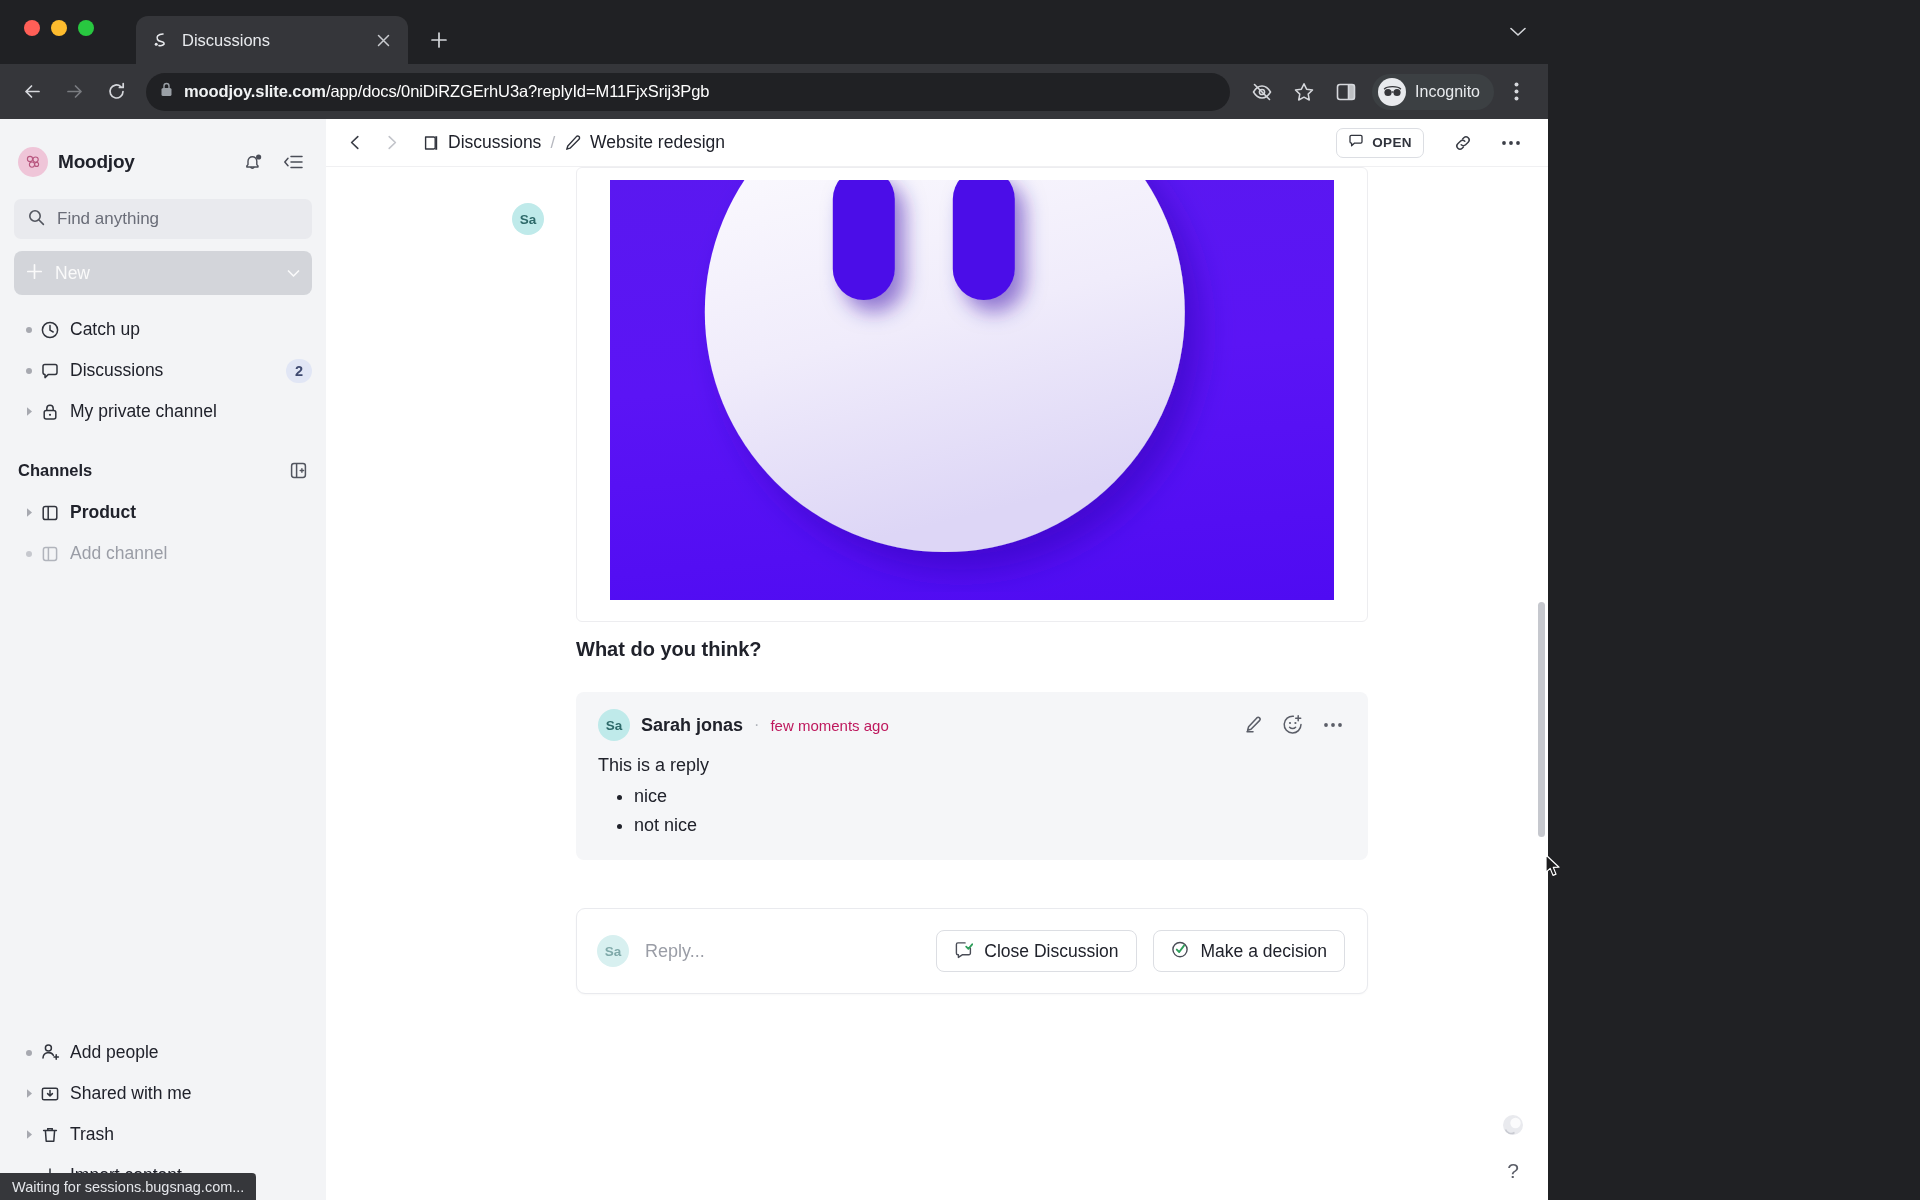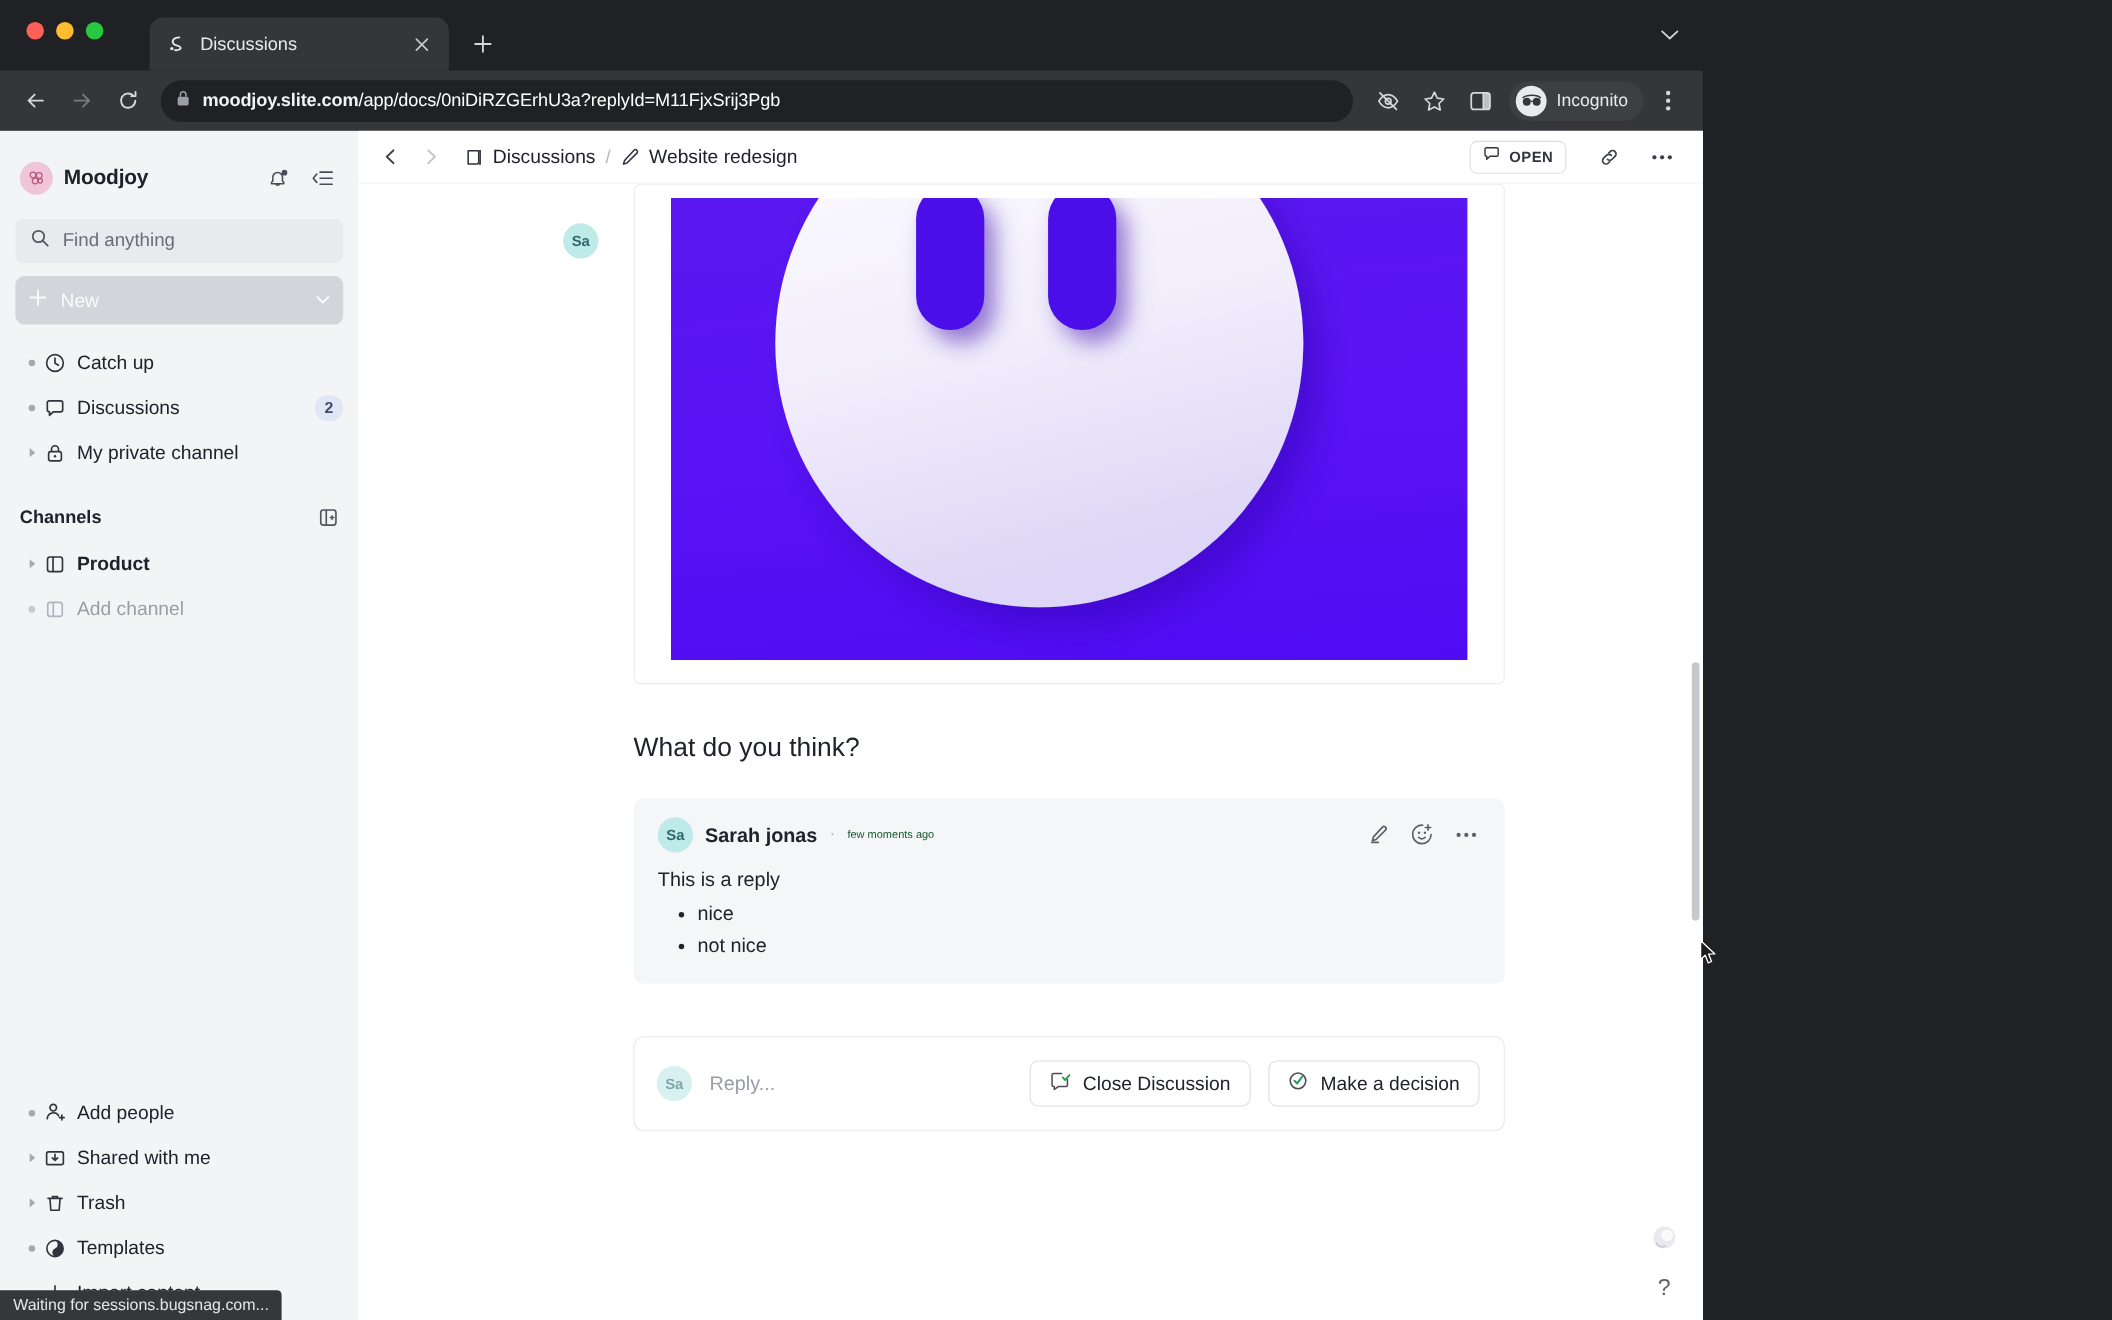--- a/index.html
+++ b/index.html
@@ -146,31 +146,31 @@
   }
   .img-inner {
     margin: 0 33px; height: 420px; overflow: hidden; position: relative;
     background: linear-gradient(175deg, #5a18f0 0%, #5b14f5 45%, #4f0bf2 100%);
   }
   .face {
     position: absolute; width: 640px; height: 520px; left: 50%; transform: translateX(-48%);
     top: -108px;
   }
 
-  .para { font-size: 24px; color: #20222b; margin-top: 40px; line-height: 1.5; }
+  .para { font-size: 20px; color: #20222b; margin-top: 12px; line-height: 1.5; font-weight: bold; }
 
   .reply-card {
     margin-top: 28px; background: #f5f6f8; border-radius: 8px; padding: 17px 22px 24px 22px;
     position: relative; margin-right: 0;
   }
   .reply-head { display: flex; align-items: center; gap: 11px; }
   .reply-av { width: 32px; height: 32px; border-radius: 50%; background: #bfeaea; color:#2e6a6a; font-size:13.5px; font-weight:bold; display:flex; align-items:center; justify-content:center; flex:0 0 32px;}
   .reply-name { font-size: 18px; font-weight: bold; color: #20222b; }
   .reply-dot { color: #b0b3bb; font-size: 16px; }
-  .reply-time { font-size: 10px; color: #14532d; }
+  .reply-time { font-size: 15px; color: #be185d; }
   .reply-actions { margin-left: auto; display: flex; align-items: center; gap: 14px; }
   .ract { width: 26px; height: 26px; display:flex; align-items:center; justify-content:center; color:#5b5e68; }
   .reply-text { font-size: 18px; color: #20222b; margin-top: 14px; }
   .reply-list { margin: 10px 0 0 36px; }
   .reply-list li { font-size: 18px; color: #20222b; margin-top: 8px; }
 
   .composer {
     margin-top: 48px; background: #fff; border: 1px solid #e9eaee; border-radius: 9px;
     height: 86px; display: flex; align-items: center; padding: 0 22px 0 20px; gap: 16px;
     box-shadow: 0 1px 2px rgba(20,20,40,0.03);
@@ -497,32 +497,20 @@
           <span class="nav-ic">
             <svg width="20" height="20" viewBox="0 0 20 20">
                 <path d="M3.6 5.4 h12.8" stroke="#31343d" stroke-width="1.5" stroke-linecap="round"></path>
                 <path d="M5.4 5.4 L6.2 16.2 h7.6 L14.6 5.4" stroke="#31343d" stroke-width="1.5" fill="none" stroke-linejoin="round"></path>
                 <path d="M7.8 5.4 V3.8 h4.4 V5.4" stroke="#31343d" stroke-width="1.5" fill="none"></path>
               </svg>
           </span>
           <span class="nav-label">Trash</span>
         </div>
 
-        <div class="navitem">
-          <span class="twisty">
-              <span class="bullet"></span>
-            </span>
-          <span class="nav-ic">
-            <svg width="20" height="20" viewBox="0 0 20 20">
-                <circle cx="10" cy="10" r="7.4" stroke="#31343d" stroke-width="1.5" fill="none"></circle>
-                <path d="M10 2.6 a7.4 7.4 0 0 1 0 14.8 a4 4 0 0 1 0 -7.4 a4 4 0 0 0 0 -7.4 Z" fill="#31343d"></path>
-              </svg>
-          </span>
-          <span class="nav-label">Templates</span>
-        </div>
 
         <div class="navitem">
           <span class="twisty">
               <span class="bullet"></span>
             </span>
           <span class="nav-ic">
             <svg width="20" height="20" viewBox="0 0 20 20">
                 <path d="M10 3 V12.4 M6.6 9.2 L10 12.6 L13.4 9.2" stroke="#31343d" stroke-width="1.5" fill="none" stroke-linecap="round" stroke-linejoin="round"></path>
                 <path d="M3.6 15.8 h12.8" stroke="#31343d" stroke-width="1.5" stroke-linecap="round"></path>
               </svg>

